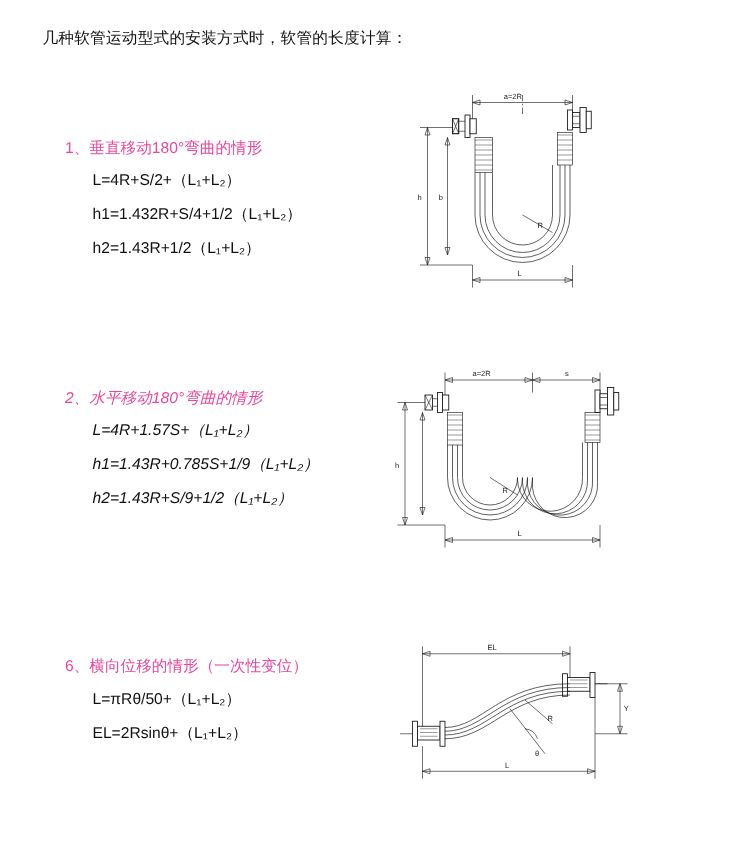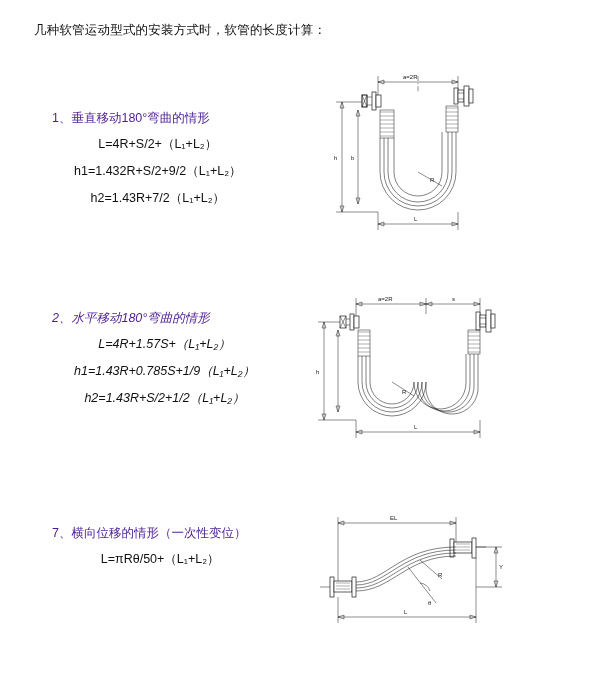--- a/index.html
+++ b/index.html
@@ -28,33 +28,32 @@
     font-size: 12.5px;
     letter-spacing: 0.2px;
     color: #111;
     white-space: nowrap;
   }
   .case {
     position: absolute;
   }
   .case-title {
     font-size: 12.5px;
-    color: #4c1d95;
+    color: #ec4899;
     white-space: nowrap;
   }
   .case-lines {
     margin-top: 9px;
     padding-left: 22px;
   }
   .case-line {
     font-size: 12.5px;
     color: #111;
     white-space: nowrap;
     margin-bottom: 10px;
-    text-align: center;
   }
   .figure {
     position: absolute;
   }
   .figure svg {
     display: block;
   }
   .dim-txt {
     font-family: "Liberation Sans", sans-serif;
     font-size: 6px;
@@ -91,22 +90,22 @@
 <body>
 
 <div class="page">
 
   <div class="heading">几种软管运动型式的安装方式时，软管的长度计算：</div>
 
   <div class="case" style="left:52px; top:110px;">
     <div class="case-title">1、垂直移动180°弯曲的情形</div>
     <div class="case-lines">
       <div class="case-line">L=4R+S/2+（L₁+L₂）</div>
-      <div class="case-line">h1=1.432R+S/2+9/2（L₁+L₂）</div>
-      <div class="case-line">h2=1.43R+7/2（L₁+L₂）</div>
+      <div class="case-line">h1=1.432R+S/4+1/2（L₁+L₂）</div>
+      <div class="case-line">h2=1.43R+1/2（L₁+L₂）</div>
     </div>
   </div>
 
   <div class="figure" style="left:318px; top:62px;">
     <svg width="220" height="200" viewBox="0 0 220 200">
 
       <line class="ln-thin" x1="60" y1="20" x2="140" y2="20"></line>
       <path class="ln-thin" d="M60 20 l6 -2 l0 4 z" fill="#1a1a1a"></path>
       <path class="ln-thin" d="M140 20 l-6 -2 l0 4 z" fill="#1a1a1a"></path>
       <text class="dim-txt" x="85" y="17">a=2R</text>
@@ -177,21 +176,21 @@
 
       <line class="ln-dash" x1="100" y1="14" x2="100" y2="30"></line>
     </svg>
   </div>
 
   <div class="case" style="left:52px; top:310px;font-style:italic;">
     <div class="case-title">2、水平移动180°弯曲的情形</div>
     <div class="case-lines">
       <div class="case-line">L=4R+1.57S+（L₁+L₂）</div>
       <div class="case-line">h1=1.43R+0.785S+1/9（L₁+L₂）</div>
-      <div class="case-line">h2=1.43R+S/2+1/2（L₁+L₂）</div>
+      <div class="case-line">h2=1.43R+S/9+1/2（L₁+L₂）</div>
     </div>
   </div>
 
   <div class="figure" style="left:310px; top:282px;">
     <svg width="230" height="180" viewBox="0 0 230 180">
 
       <line class="ln-thin" x1="46" y1="22" x2="116" y2="22"></line>
       <path class="ln-thin" d="M46 22 l6 -2 l0 4 z" fill="#1a1a1a"></path>
       <path class="ln-thin" d="M116 22 l-6 -2 l0 4 z" fill="#1a1a1a"></path>
       <text class="dim-txt" x="68" y="19">a=2R</text>
@@ -257,23 +256,24 @@
       <line class="ln-thin" x1="46" y1="150" x2="170" y2="150"></line>
       <path class="ln-thin" d="M46 150 l6 -2 l0 4 z" fill="#1a1a1a"></path>
       <path class="ln-thin" d="M170 150 l-6 -2 l0 4 z" fill="#1a1a1a"></path>
       <line class="ln-thin" x1="46" y1="138" x2="46" y2="156"></line>
       <line class="ln-thin" x1="170" y1="138" x2="170" y2="156"></line>
       <text class="dim-txt" x="104" y="147">L</text>
     </svg>
   </div>
 
   <div class="case" style="left:52px; top:525px;">
-    <div class="case-title">7、横向位移的情形（一次性变位）</div>
+    <div class="case-title">6、横向位移的情形（一次性变位）</div>
     <div class="case-lines">
       <div class="case-line">L=πRθ/50+（L₁+L₂）</div>
+      <div class="case-line">EL=2Rsinθ+（L₁+L₂）</div>
     </div>
   </div>
 
   <div class="figure" style="left:300px; top:505px;">
     <svg width="240" height="130" viewBox="0 0 240 130">
 
       <line class="ln-thin" x1="38" y1="18" x2="156" y2="18"></line>
       <path class="ln-thin" d="M38 18 l6 -2 l0 4 z" fill="#1a1a1a"></path>
       <path class="ln-thin" d="M156 18 l-6 -2 l0 4 z" fill="#1a1a1a"></path>
       <text class="dim-txt" x="90" y="15">EL</text>

